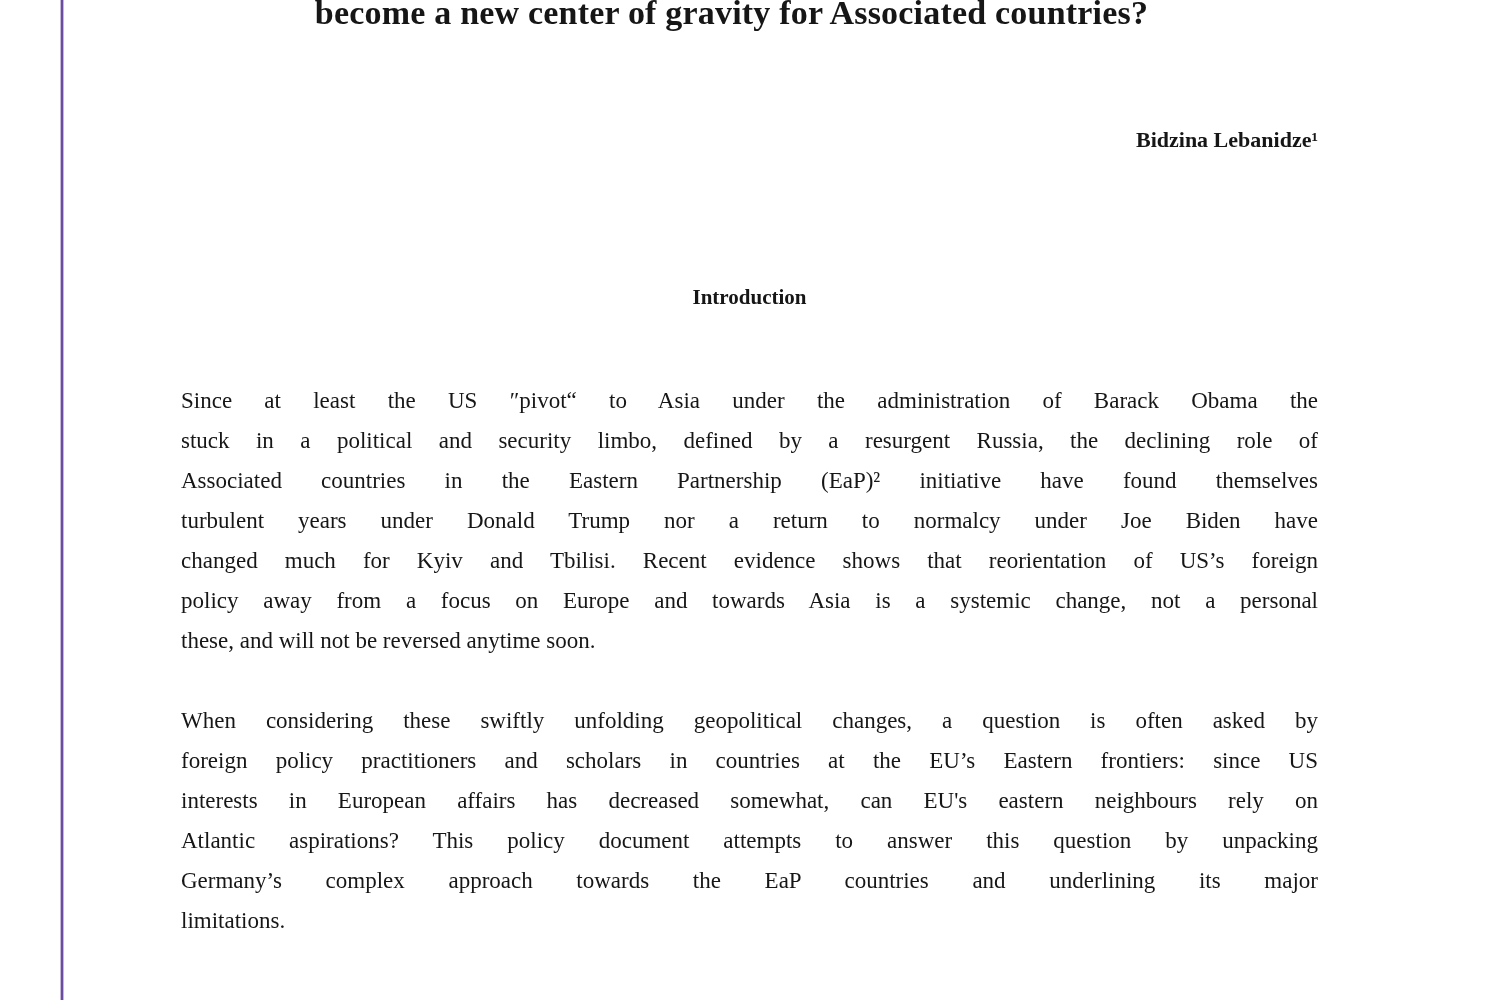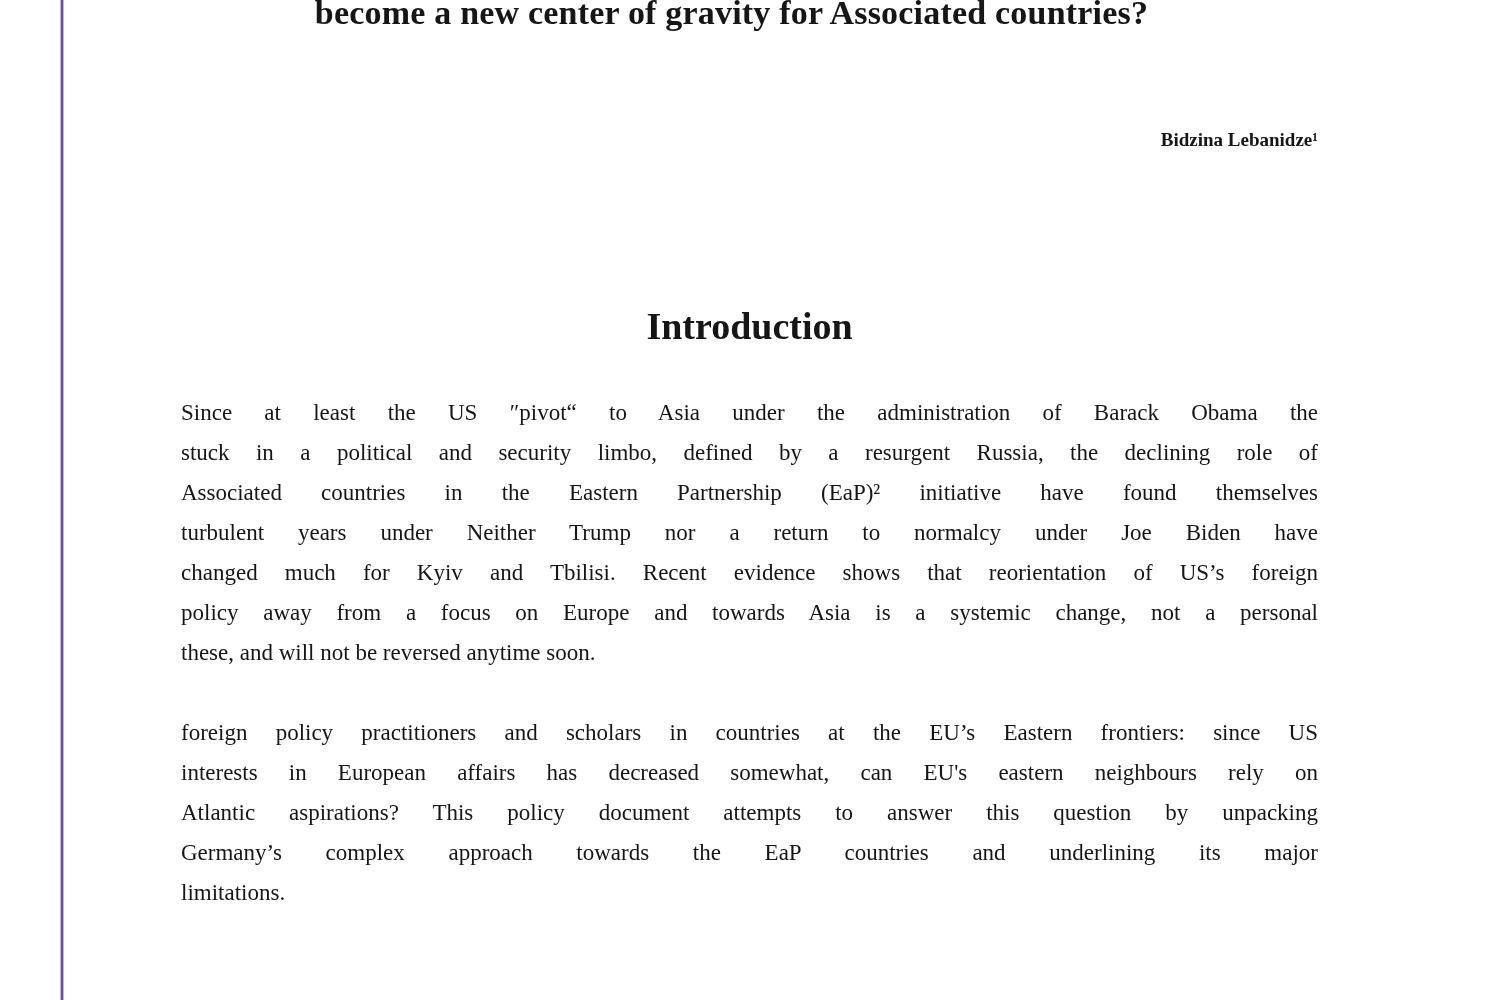--- a/index.html
+++ b/index.html
@@ -43,42 +43,42 @@
     letter-spacing: 0.2px;
     white-space: nowrap;
   }
   .author {
     position: absolute;
     top: 122px;
     right: 0;
     width: 100%;
     text-align: right;
     font-weight: bold;
-    font-size: 19px;
+    font-size: 22px;
     line-height: 36px;
   }
   .section-heading {
     position: absolute;
-    top: 304px;
+    top: 275px;
     left: 0;
     width: 100%;
     text-align: center;
     font-weight: bold;
-    font-size: 38px;
+    font-size: 21px;
     line-height: 44px;
   }
   .paragraphs {
     position: absolute;
     top: 377px;
     left: 0;
     width: 100%;
     font-size: 23px;
   }
   .paragraph {
-    margin: 16px 0 40px 0;
+    margin: 4px 0 40px 0;
   }
   .line {
     height: 40px;
     line-height: 40px;
     text-align: justify;
     text-align-last: justify;
     text-justify: inter-word;
     white-space: normal;
     overflow: visible;
   }
@@ -96,26 +96,27 @@
 
   <div class="author">Bidzina Lebanidze¹</div>
 
   <div class="section-heading">Introduction</div>
 
   <div class="paragraphs">
       <div class="paragraph">
         <div class="line">Since at least the US ″pivot“ to Asia under the administration of Barack Obama the</div>
         <div class="line">stuck in a political and security limbo, defined by a resurgent Russia, the declining role of</div>
         <div class="line">Associated countries in the Eastern Partnership (EaP)² initiative have found themselves</div>
-        <div class="line">turbulent years under Neither Trump nor a return to normalcy under Joe Biden have</div>
+        <div class="line">turbulent years under Donald Trump nor a return to normalcy under Joe Biden have</div>
         <div class="line">changed much for Kyiv and Tbilisi. Recent evidence shows that reorientation of US’s foreign</div>
         <div class="line">policy away from a focus on Europe and towards Asia is a systemic change, not a personal</div>
         <div class="line last">these, and will not be reversed anytime soon.</div>
       </div>
       <div class="paragraph">
+        <div class="line">When considering these swiftly unfolding geopolitical changes, a question is often asked by</div>
         <div class="line">foreign policy practitioners and scholars in countries at the EU’s Eastern frontiers: since US</div>
         <div class="line">interests in European affairs has decreased somewhat, can EU's eastern neighbours rely on</div>
         <div class="line">Atlantic aspirations? This policy document attempts to answer this question by unpacking</div>
         <div class="line">Germany’s complex approach towards the EaP countries and underlining its major</div>
         <div class="line last">limitations.</div>
       </div>
     </div>
 </div>
 
 </body></html>

